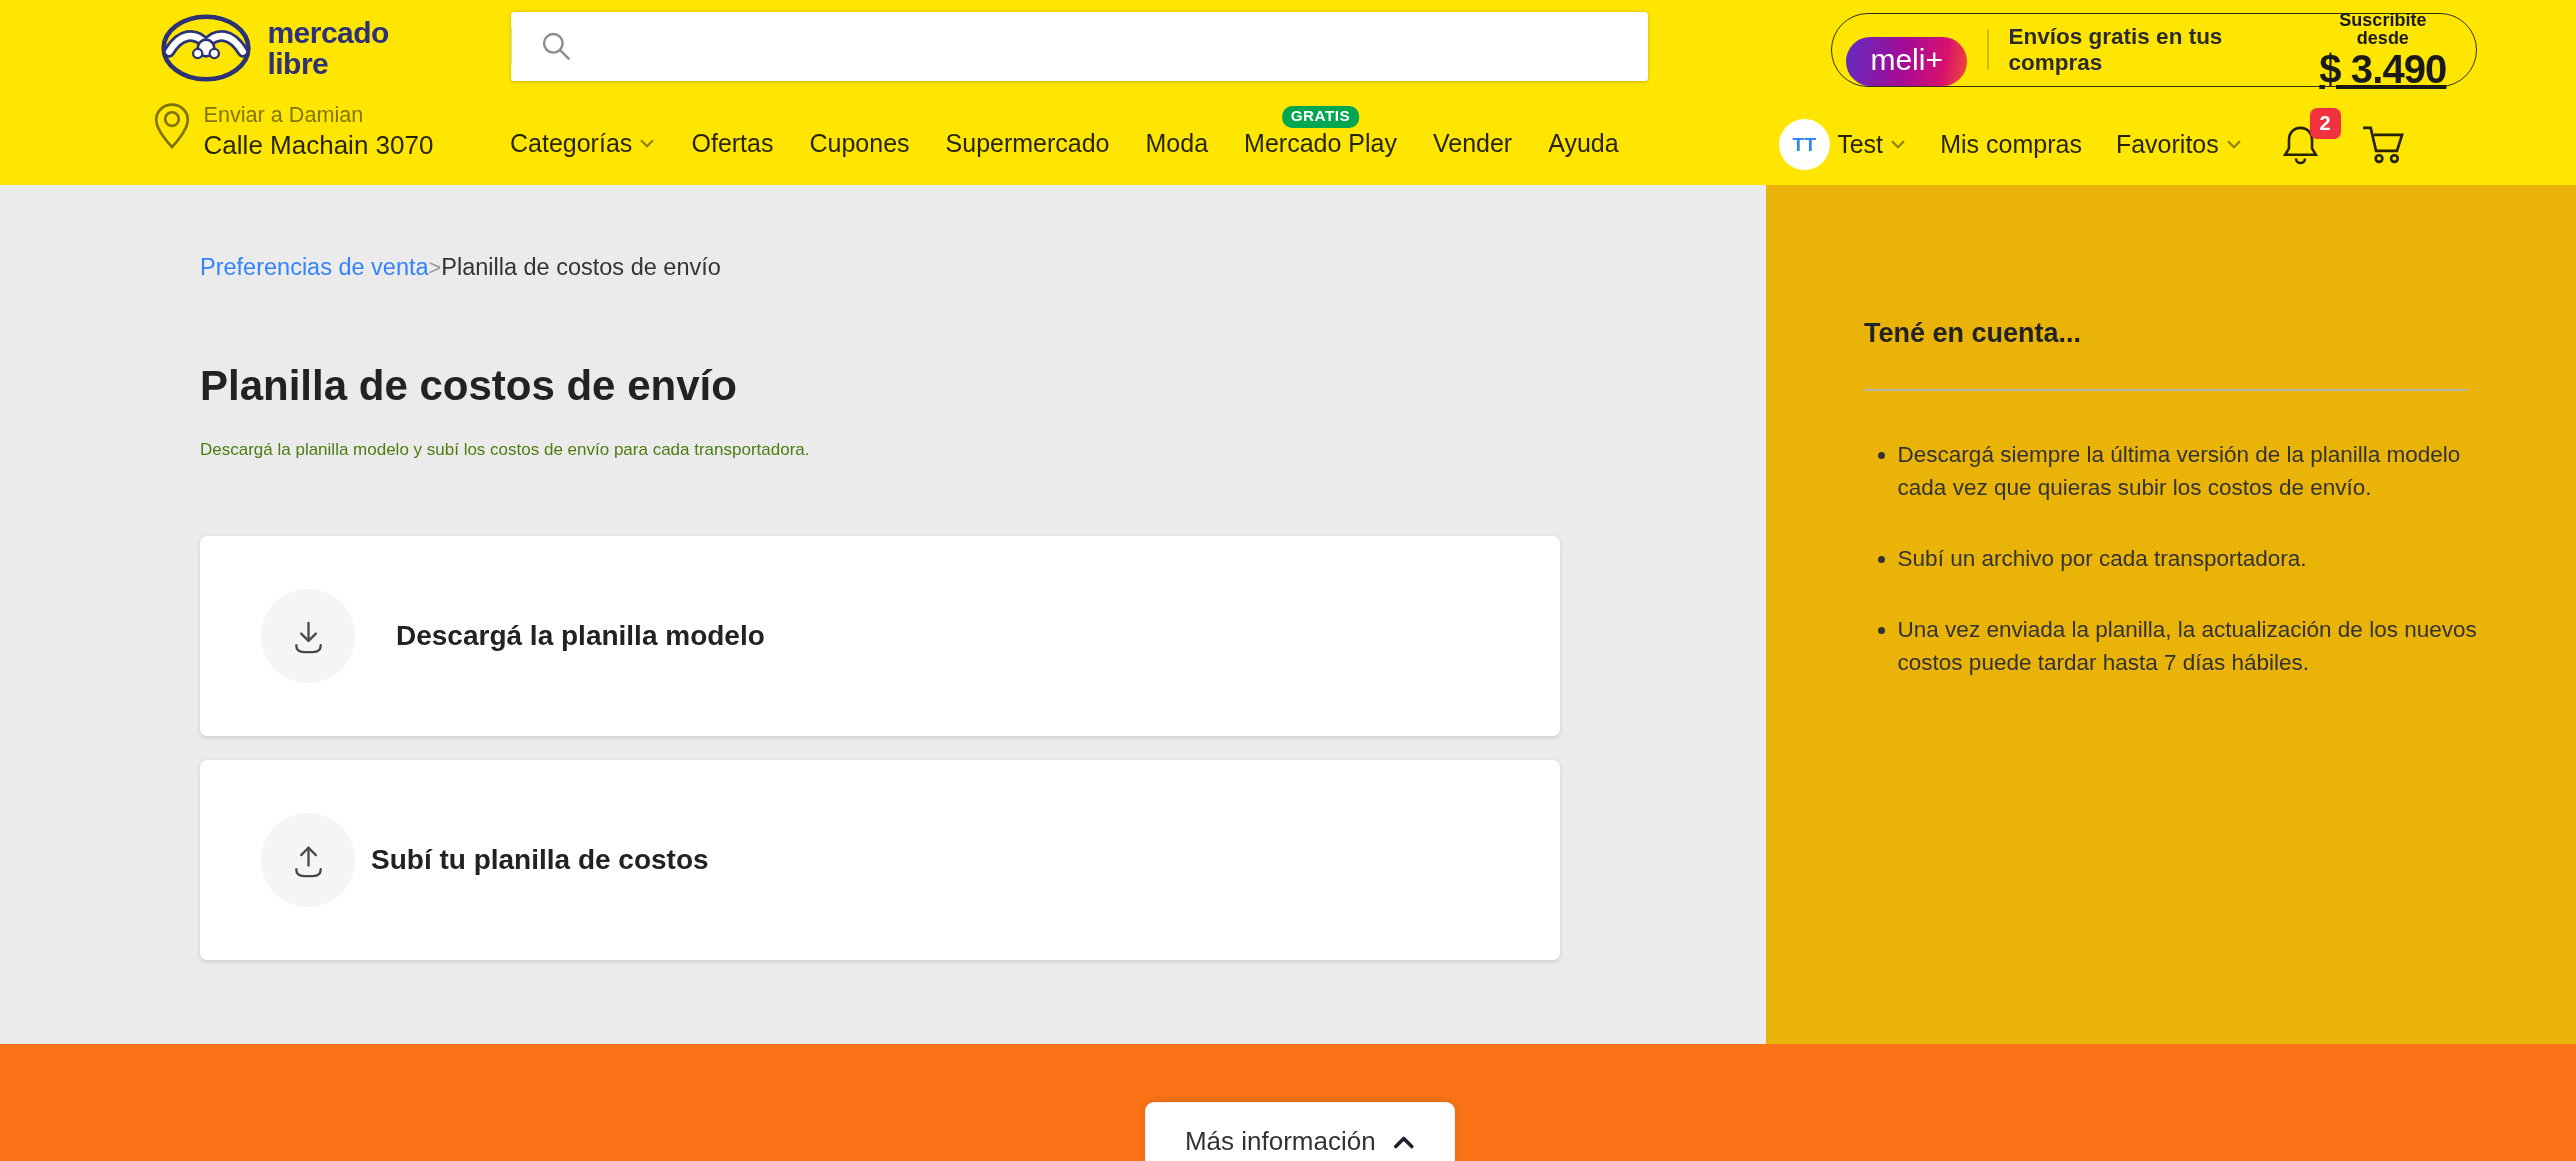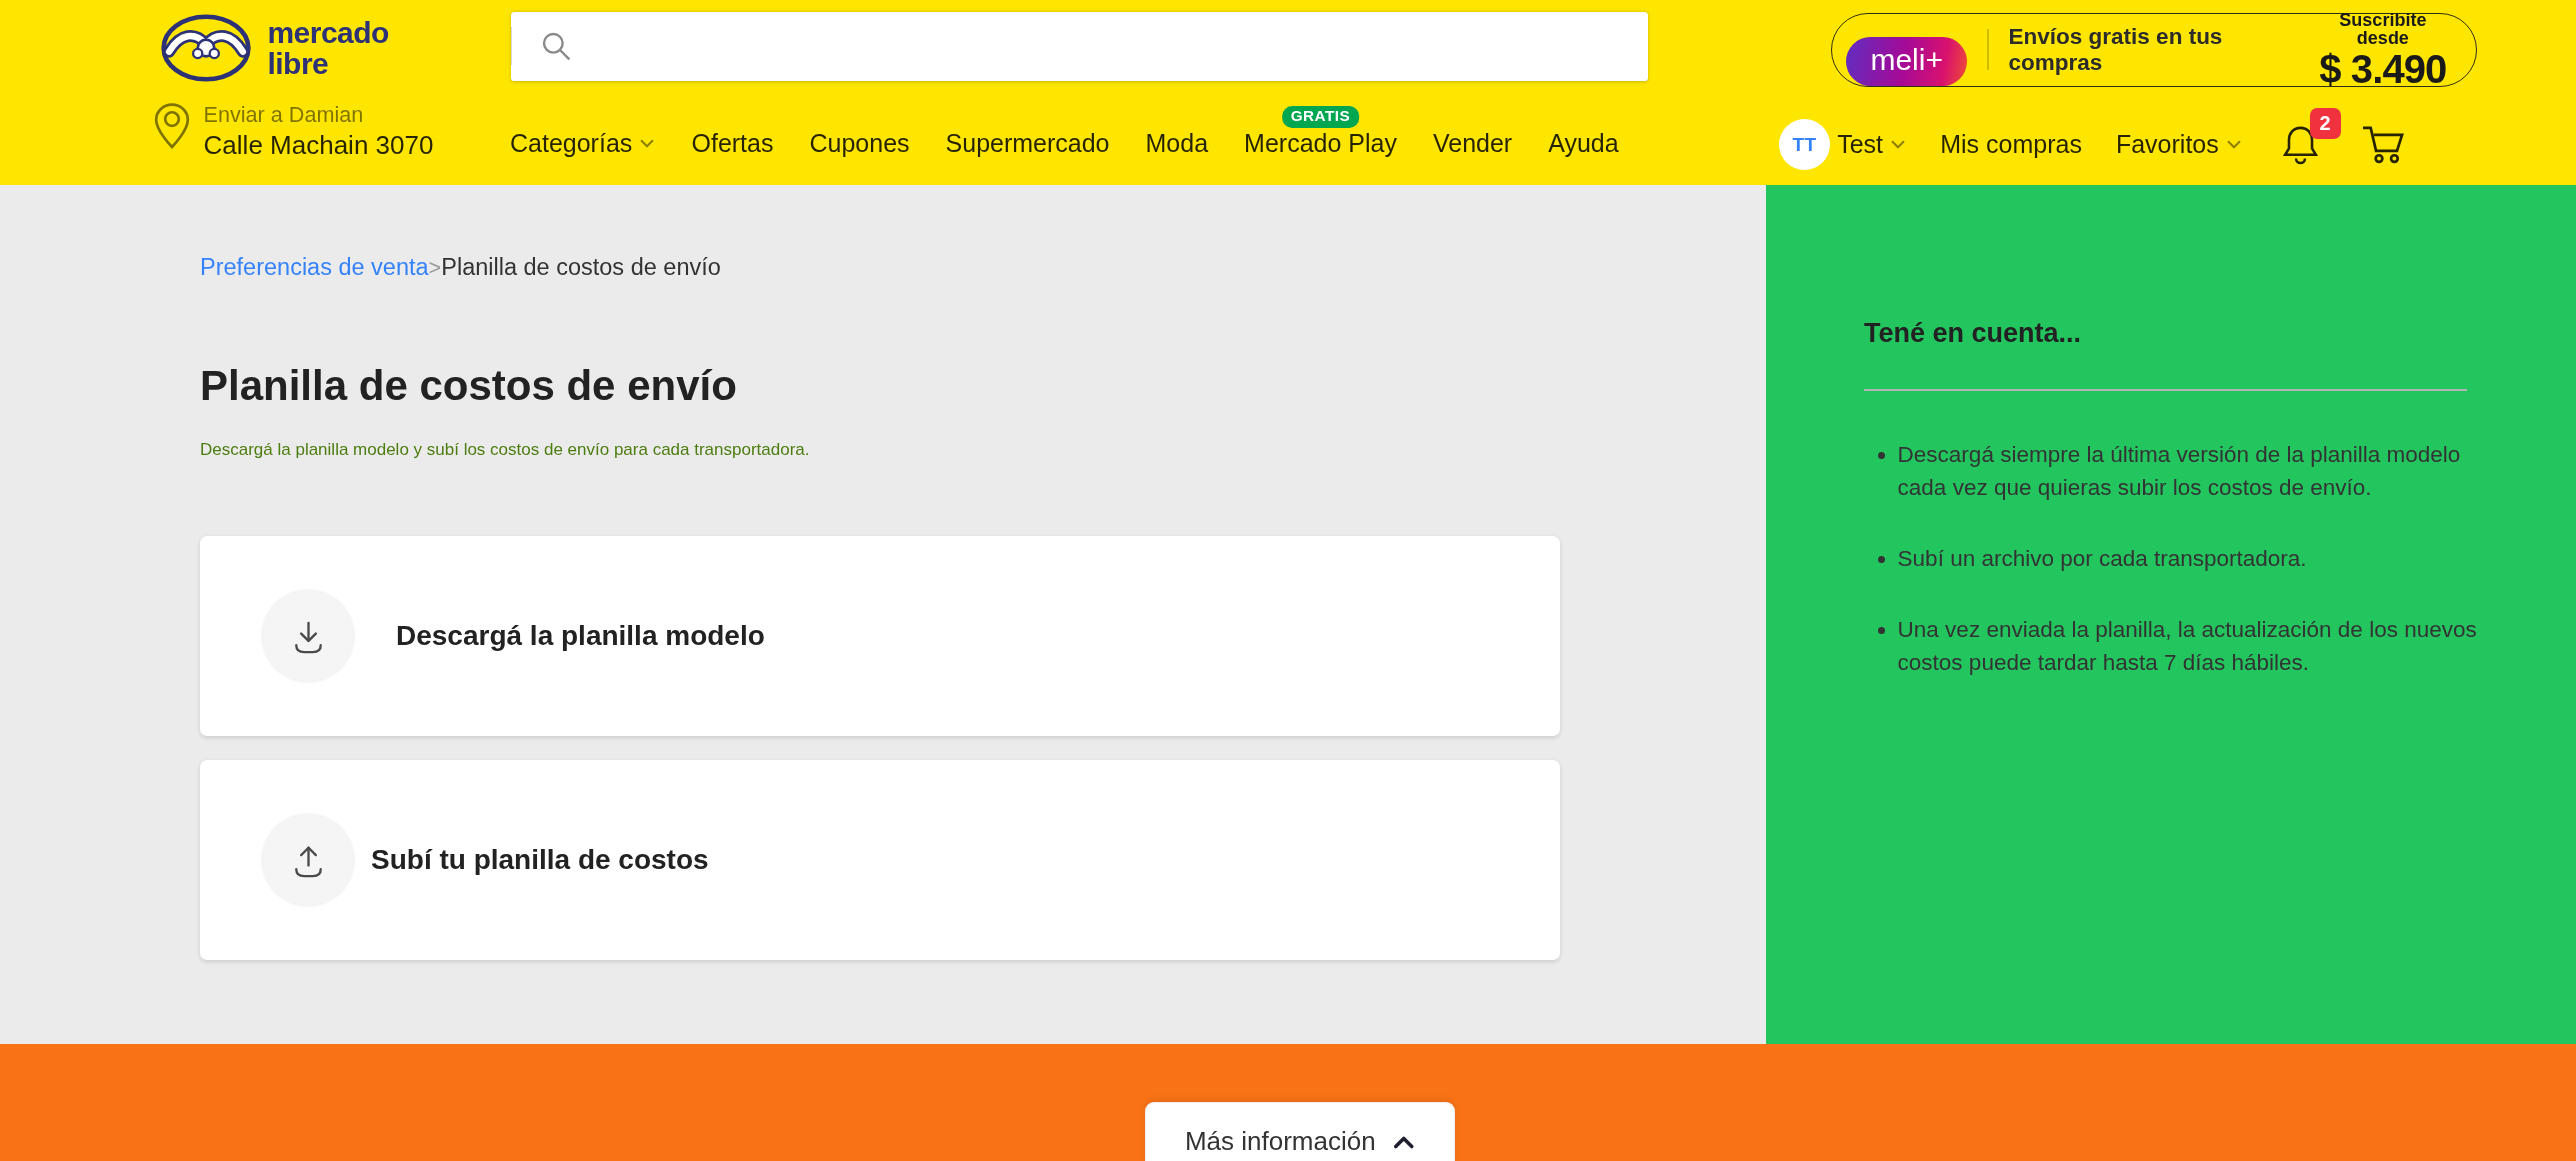--- a/index.html
+++ b/index.html
@@ -27,21 +27,21 @@
 
   .meli-banner { position:absolute; left:1831px; top:12.6px; width:646px; height:74px;
     border:1.8px solid rgba(25,25,25,.9); border-radius:45px; display:flex; align-items:center;
     padding:0 21.6px 0 14.4px; gap:20px; cursor:pointer; }
   .meli-pill { background:linear-gradient(100deg,#5f2ec1 0%,#a50a96 48%,#d9116e 80%,#ef4e33 100%);
     color:#fff; font-weight:400; font-size:30px; padding:6.3px 24px 9px; border-radius:31px;margin-top:24px; }
   .meli-divider { width:1.8px; height:41px; background:rgba(0,0,0,.18); }
   .meli-text { font-size:22.5px; font-weight:700; color:#2b2b2b; }
   .meli-price-block { margin-left:auto; text-align:center; line-height:1; padding-right:5.4px; }
   .meli-small { font-size:18px; font-weight:800; color:#1a1a1a; }
-  .meli-price { font-size:40px; font-weight:800; color:#1a1a1a; letter-spacing:-0.9px; margin-top:1.8px; }
+  .meli-price { font-size:40px; font-weight:800; color:#1a1a1a; letter-spacing:-0.9px; margin-top:1.8px;text-decoration:underline; }
 
   .location { position:absolute; left:153px; top:100px; display:flex; gap:12.6px; align-items:flex-start; cursor:pointer; }
   .loc-line1 { font-size:21.6px; color:rgba(0,0,0,.5); margin-top:1.8px; }
   .loc-line2 { font-size:26px; color:rgba(0,0,0,.85); margin-top:2.7px; }
 
   .main-nav { position:absolute; left:510px; top:129px; display:flex; align-items:center; gap:36px;
     font-size:25px; color:rgba(0,0,0,.85); white-space:nowrap; }
   .nav-item { display:flex; align-items:center; gap:7.2px; cursor:pointer; position:relative; }
   .gratis-badge { position:absolute; top:-23.5px; left:50%; transform:translateX(-50%);
     background:#00A650; color:#fff; font-size:15.3px; font-weight:700; letter-spacing:0.5px;
@@ -53,21 +53,21 @@
     justify-content:center; font-size:19px; font-weight:700; color:#3483FA; letter-spacing:0.5px; cursor:pointer; }
   .user-item { display:flex; align-items:center; gap:7.2px; cursor:pointer; }
   .bell-wrap { position:relative; cursor:pointer; margin-left:3.6px; }
   .notif-badge { position:absolute; top:-14.4px; right:-20px; min-width:31px; height:31px; background:#F0323F;
     color:#fff; font-size:20px; font-weight:700; border-radius:7.2px; display:flex; align-items:center;
     justify-content:center; padding:0 5.4px; }
   .cart-wrap { cursor:pointer; margin-left:5.4px; }
 
   
   .content { position:absolute; top:185px; left:0; width:1766px; height:860px; background:#EBEBEB; }
-  .sidebar { position:absolute; top:185px; left:1766px; width:810px; height:860px; background:#22c55e; }
+  .sidebar { position:absolute; top:185px; left:1766px; width:810px; height:860px; background:#eab308; }
 
   .breadcrumb { position:absolute; left:200px; top:69px; display:flex; align-items:center; font-size:23.5px; }
   .crumb-link { color:#3483FA; cursor:pointer; }
   .crumb-sep { color:#999; font-size:21.6px; }
   .crumb-current { color:#333; }
 
   .page-title { position:absolute; left:200px; top:177px; font-size:42px; font-weight:700; color:#222; }
   .page-subtitle { position:absolute; left:200px; top:255px; font-size:17px; color:#4d7c0f; }
 
   .card { position:absolute; left:200px; width:1360px; height:200px; background:#fff; border-radius:7.2px;

